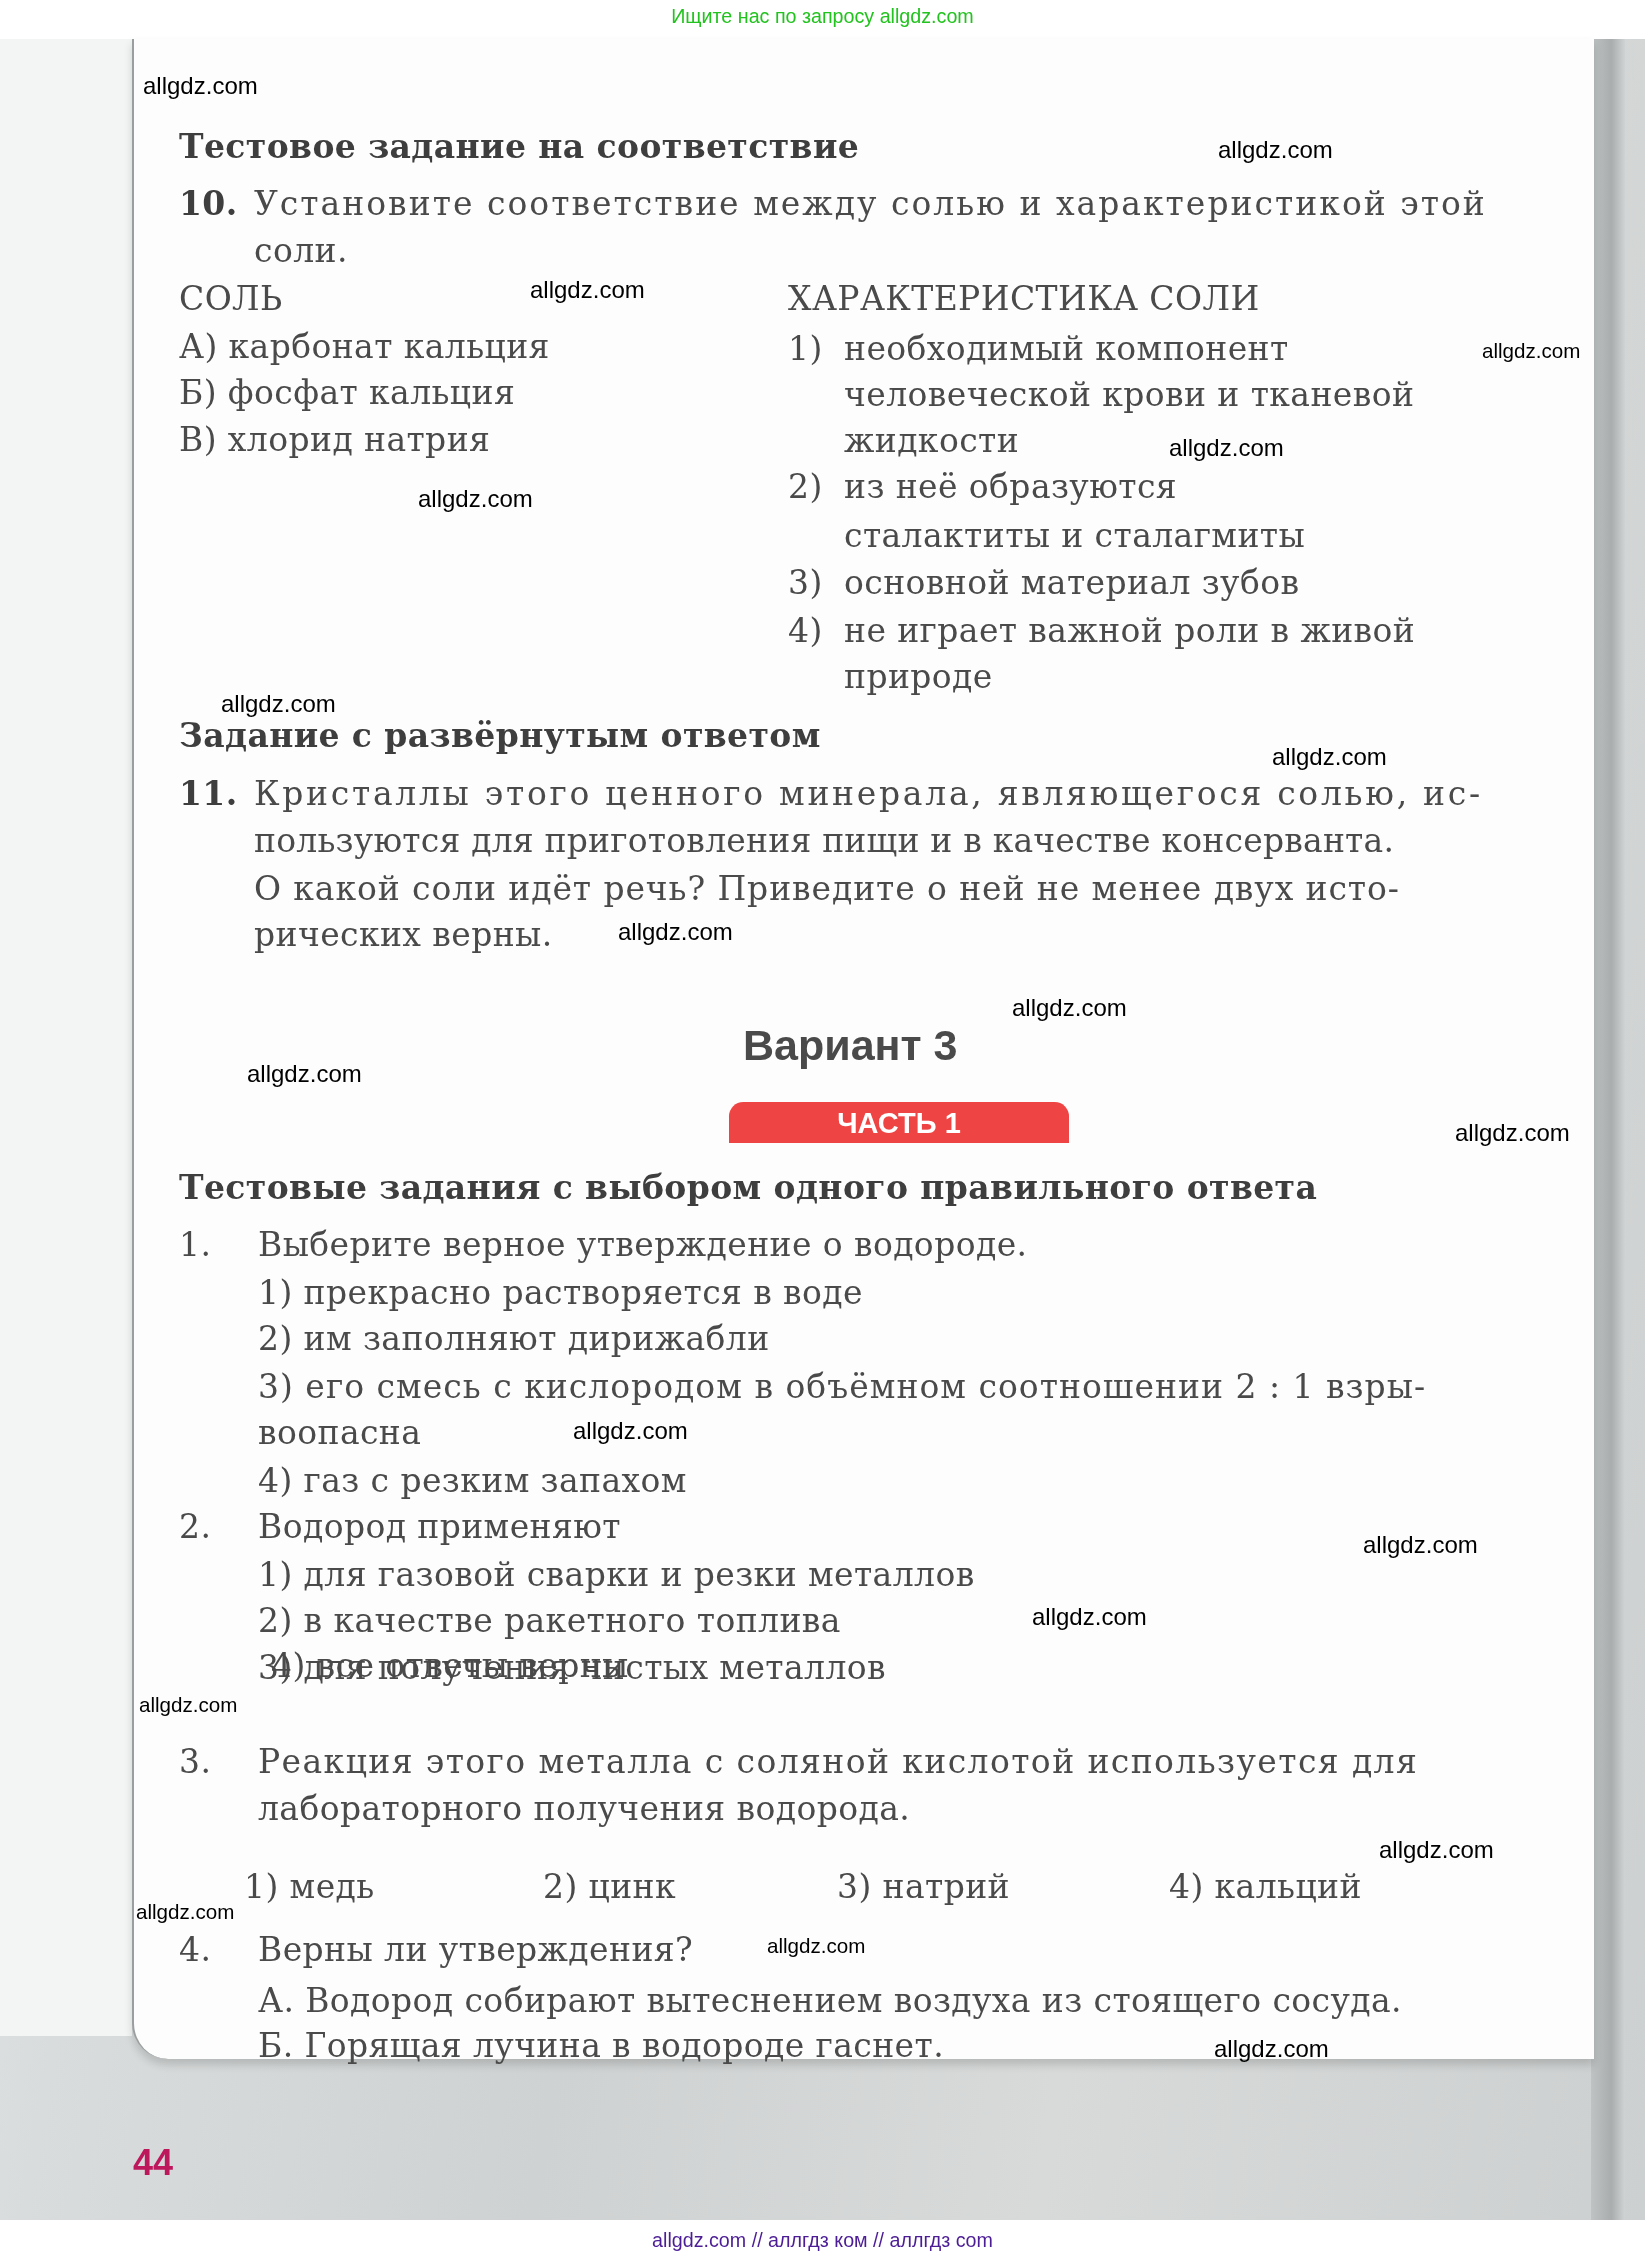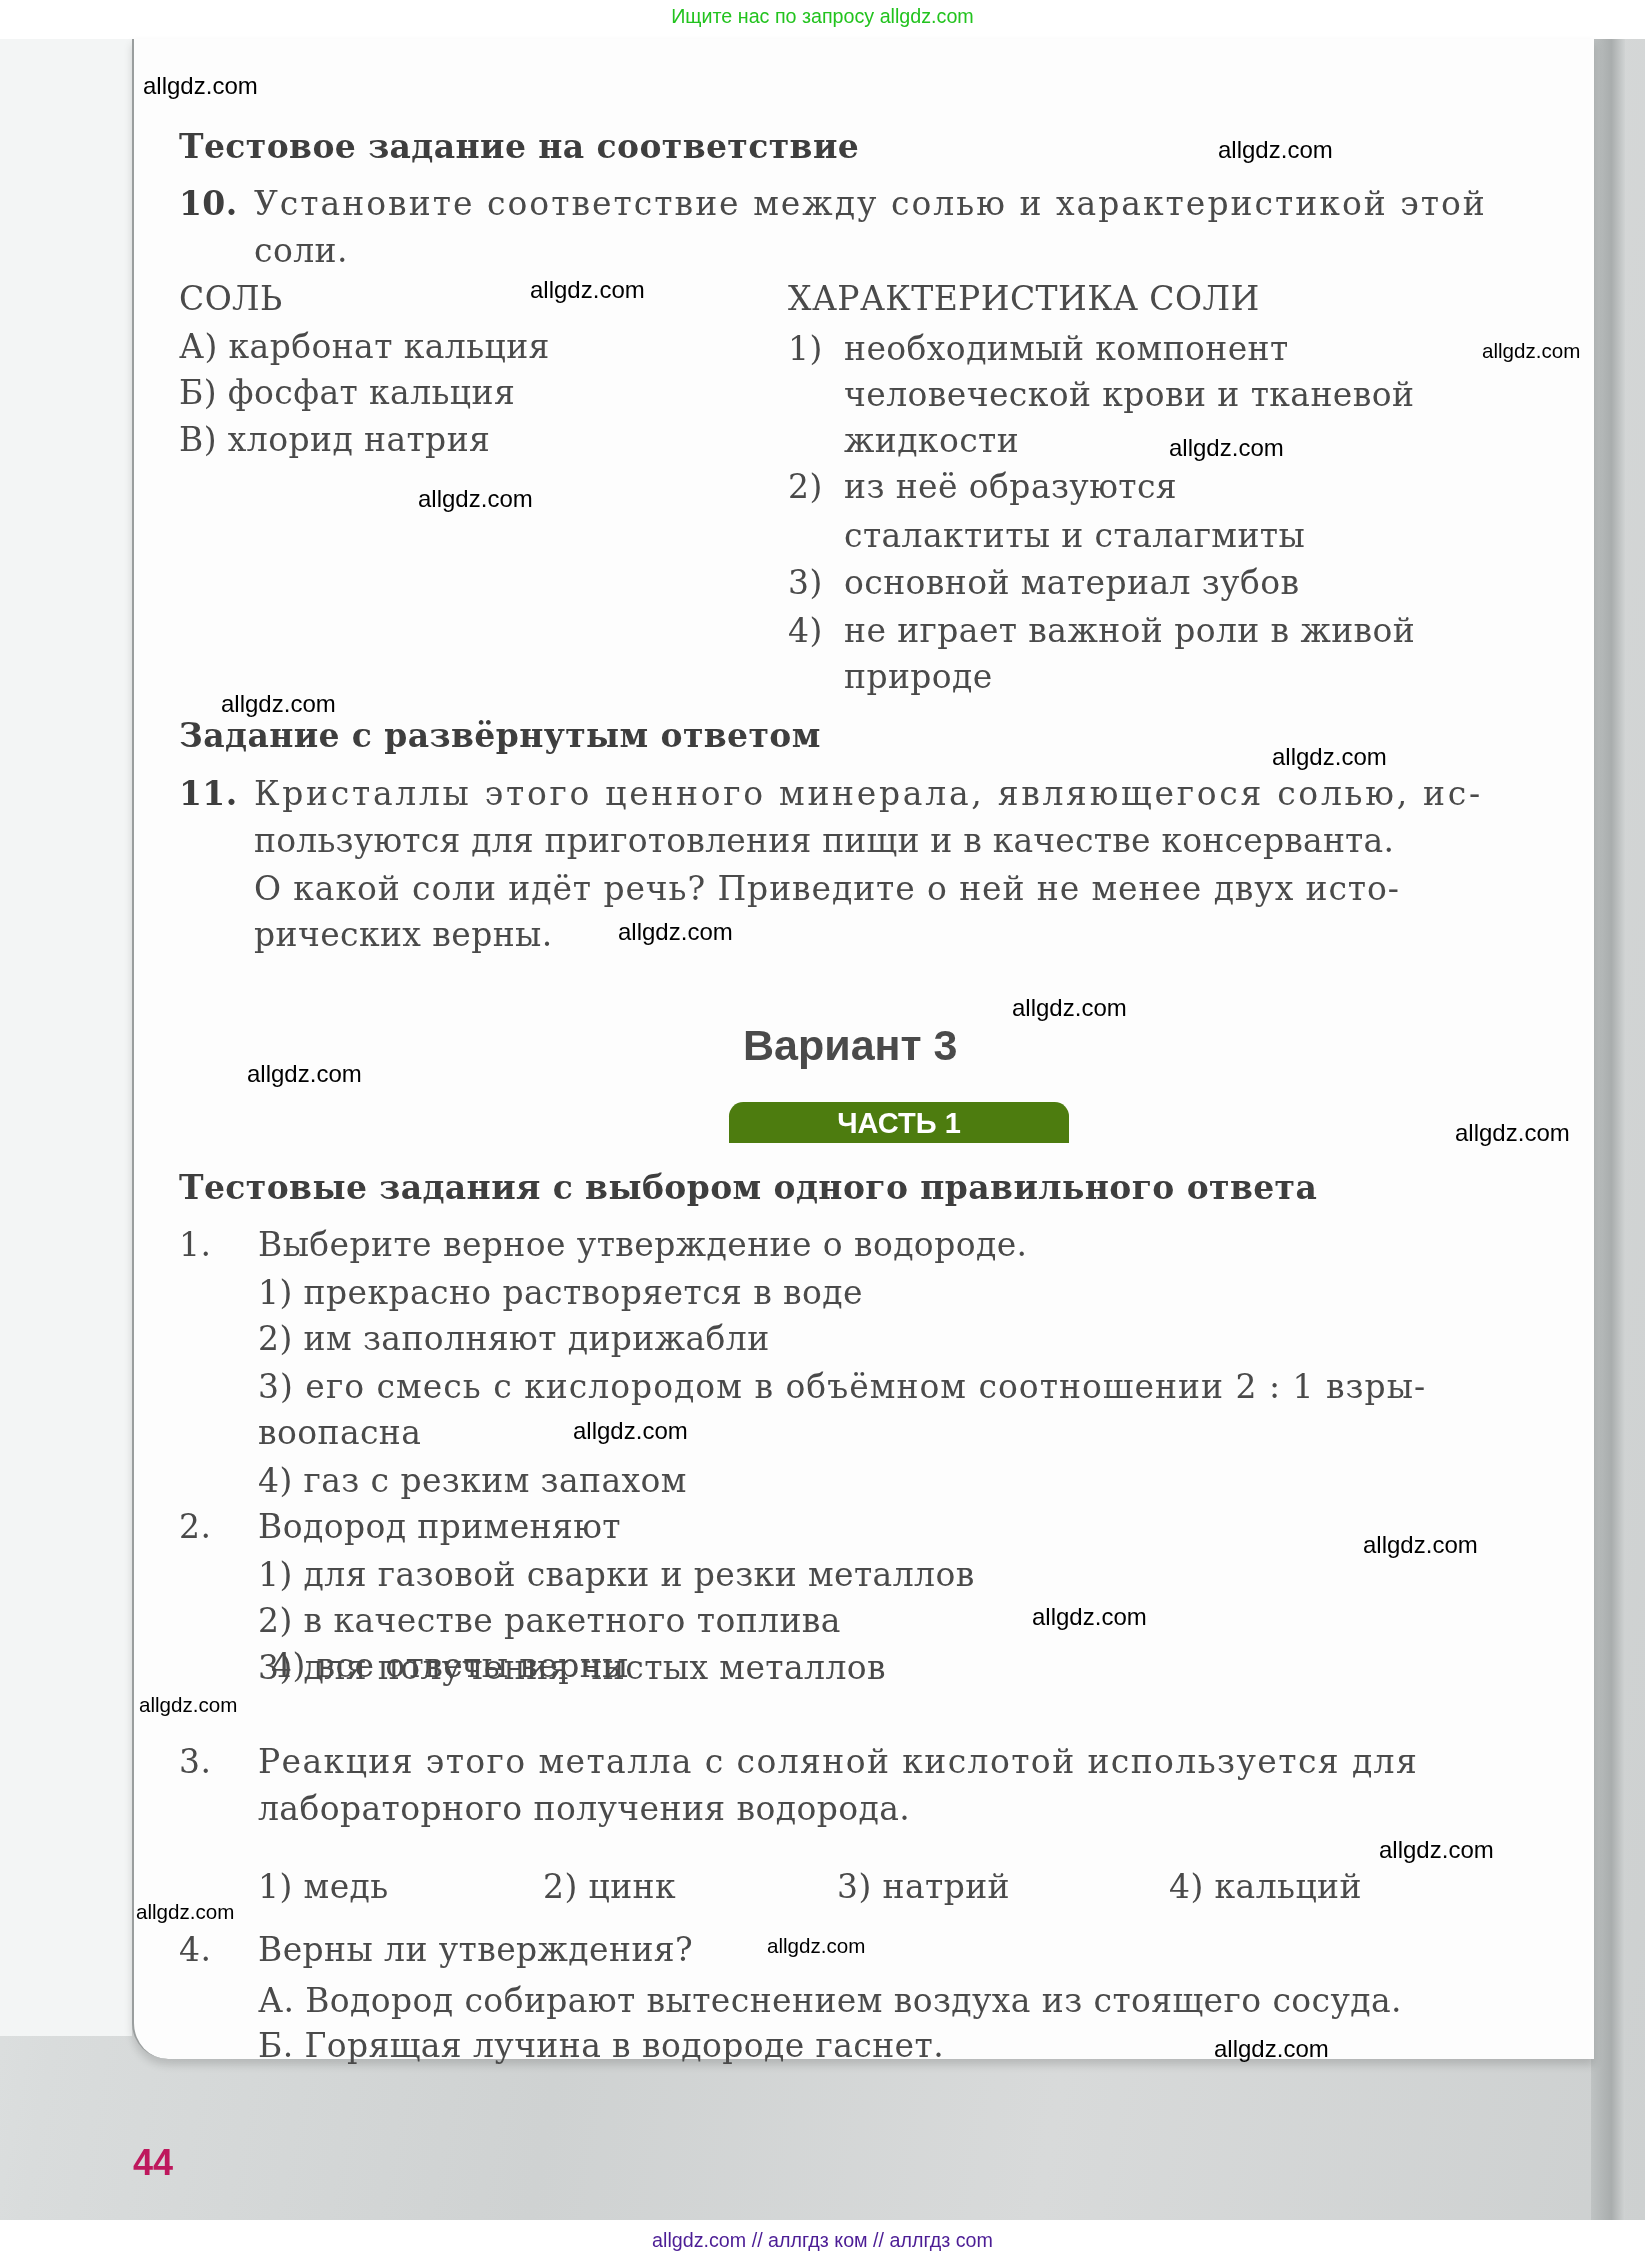--- a/index.html
+++ b/index.html
@@ -39,21 +39,21 @@
   .wm {
     position: absolute; white-space: nowrap; color: #000;
     font-family: "Liberation Sans", sans-serif; font-size: 24px;
   }
   .variant-title {
     position: absolute; left: 743px; top: 1021px; font-family: "Liberation Sans", sans-serif;
     font-weight: bold; font-size: 43px; color: #4a4a4a;
   }
   .part-badge {
     position: absolute; left: 729px; top: 1102px; width: 340px; height: 41px;
-    background: #4d7c0f; border-radius: 14.3px 14.3px 0 0;
+    background: #ef4444; border-radius: 14.3px 14.3px 0 0;
     color: #ffffff; font-family: "Liberation Sans", sans-serif; font-weight: bold;
     font-size: 29px; text-align: center; line-height: 43px;
   }
   .page-number {
     position: absolute; left: 133px; top: 2142px;
     font-family: "Liberation Sans", sans-serif; font-weight: bold; font-size: 36px; color: #be185d;
   }
   .bottom-banner {
     position: absolute; left: 0; top: 2220px; width: 1645px; height: 41px; background: #fff;
     text-align: center; font-family: "Liberation Sans", sans-serif; font-size: 19.7px; color: #4c1d95;
@@ -122,21 +122,21 @@
 <div class="line" style="left:179px; top:1507px;">2.</div>
 <div class="line" style="left:258px; top:1507px;">Водород применяют</div>
 <div class="line" style="left:258px; top:1555px;">1) для газовой сварки и резки металлов</div>
 <div class="line" style="left:258px; top:1601px;">2) в качестве ракетного топлива</div>
 <div class="line" style="left:258px; top:1648px;">3) для получения чистых металлов</div>
 <div class="line" style="left:258px; top:1646px;margin-left:13px;">4) все ответы верны</div>
 
 <div class="line" style="left:179px; top:1742px;">3.</div>
 <div class="line" style="left:258px; top:1742px; letter-spacing:1.4px;">Реакция этого металла с соляной кислотой используется для</div>
 <div class="line" style="left:258px; top:1789px;">лабораторного получения водорода.</div>
-<div class="line" style="left:258px; top:1867px;">1) медь</div>
+<div class="line" style="left:244px; top:1867px;">1) медь</div>
 <div class="line" style="left:543px; top:1867px;">2) цинк</div>
 <div class="line" style="left:837px; top:1867px;">3) натрий</div>
 <div class="line" style="left:1169px; top:1867px;">4) кальций</div>
 
 <div class="line" style="left:179px; top:1930px;">4.</div>
 <div class="line" style="left:258px; top:1930px;">Верны ли утверждения?</div>
 <div class="line" style="left:258px; top:1981px;">А. Водород собирают вытеснением воздуха из стоящего сосуда.</div>
 <div class="line" style="left:258px; top:2026px;">Б. Горящая лучина в водороде гаснет.</div>
 
 <div class="page-number">44</div>

